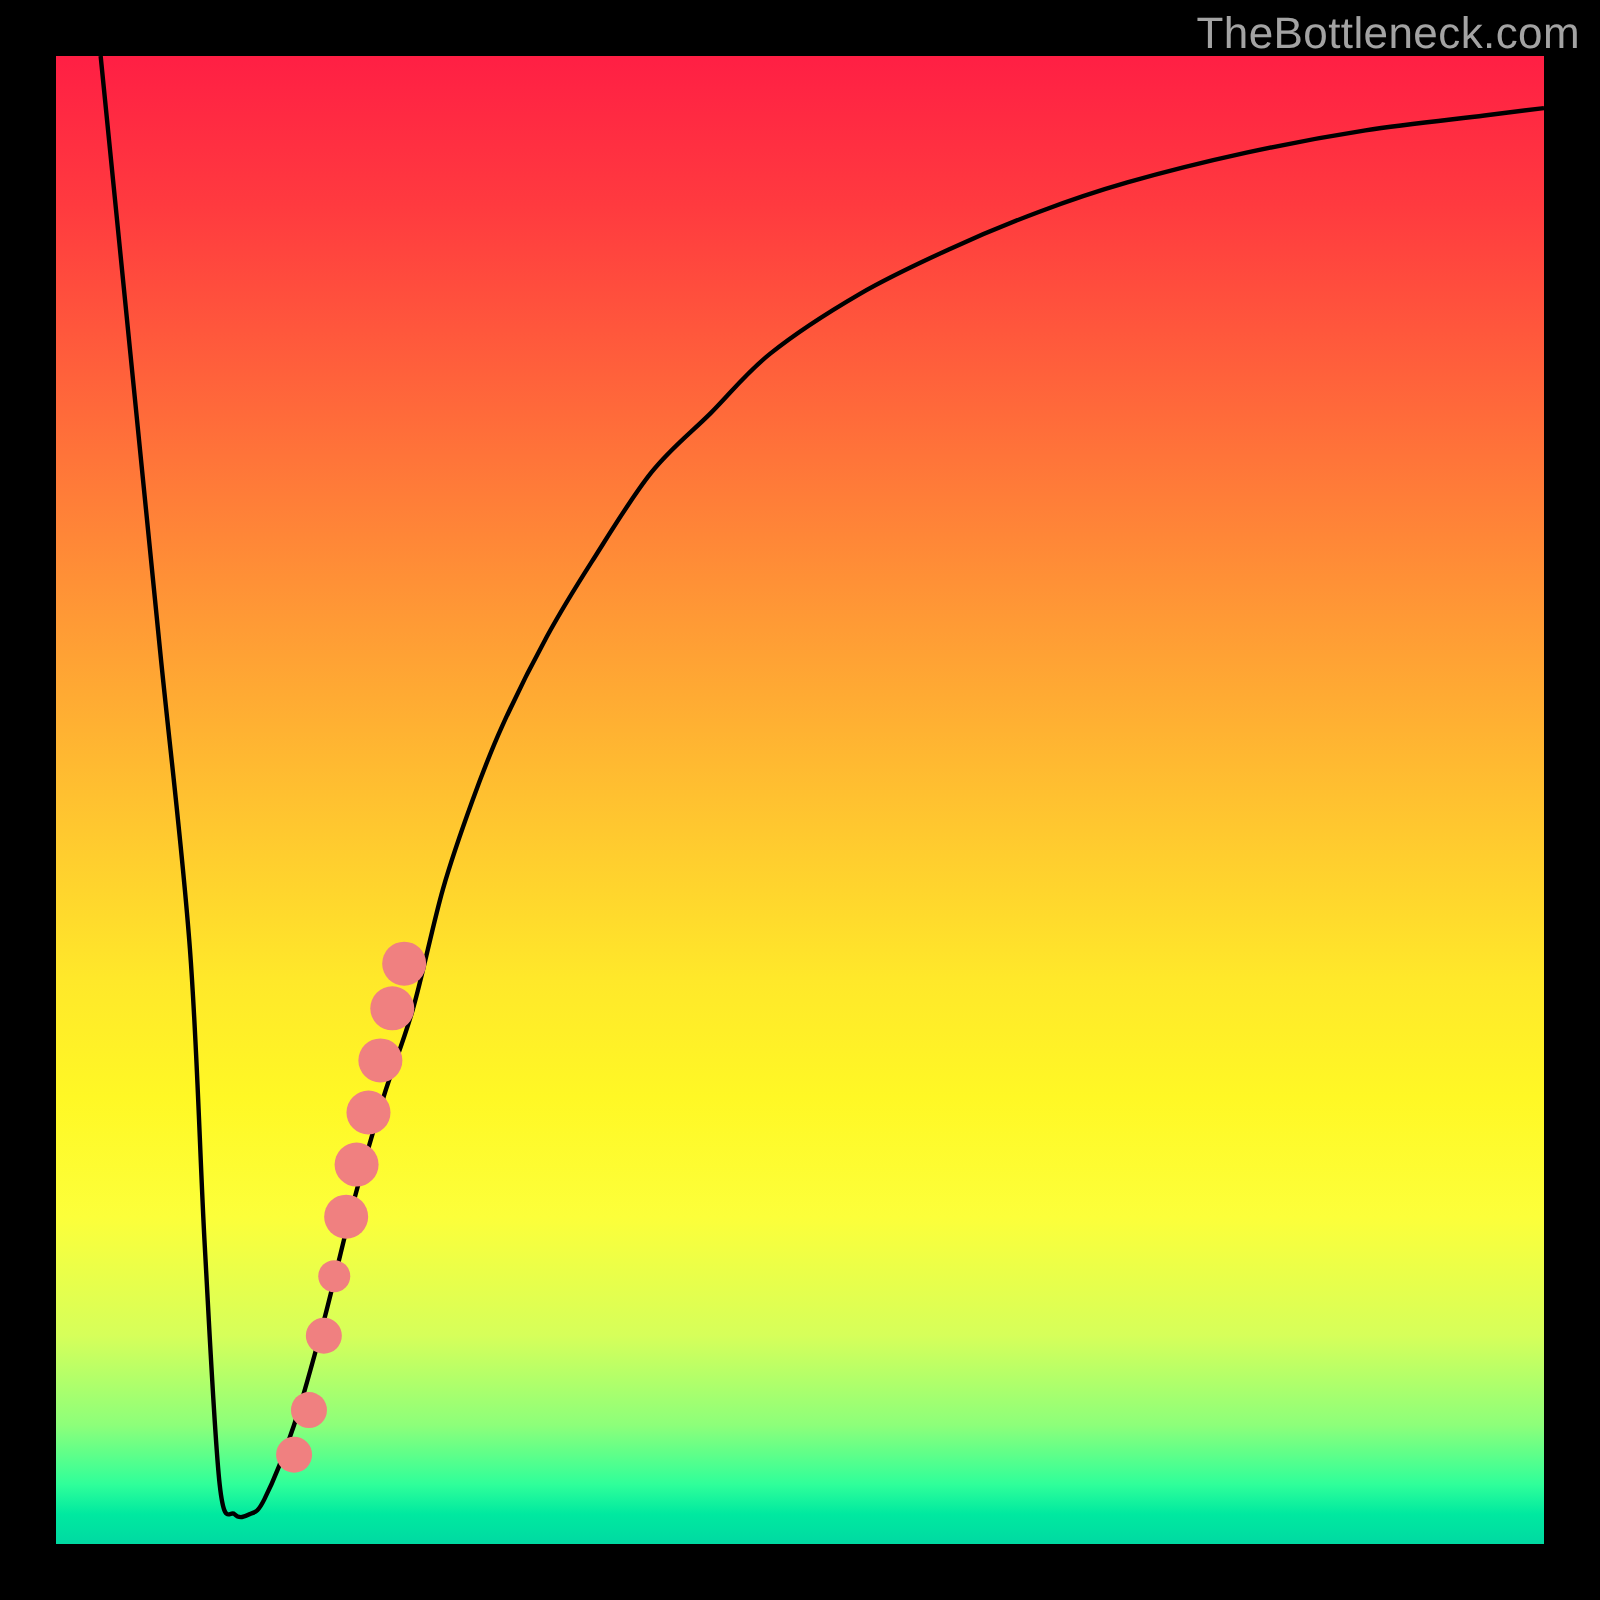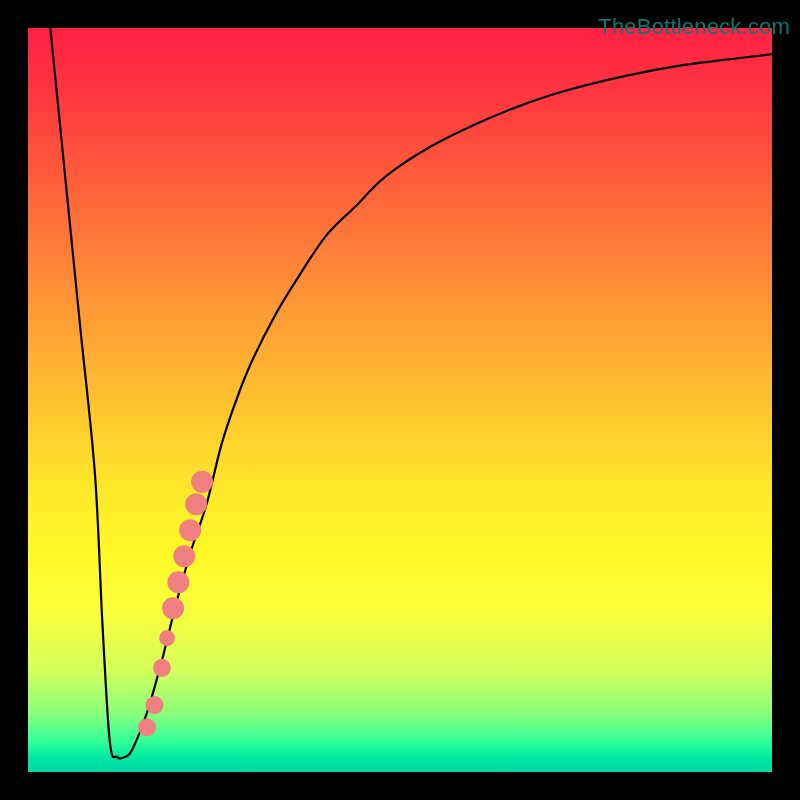--- a/index.html
+++ b/index.html
@@ -36,25 +36,24 @@
       #8dff7a 92%,
       #2fff9a 96%,
       #00e9a0 98%,
       #00d9a2 100%
     );
   }
   .watermark {
     position: absolute;
     top: 4px;
     right: 10px;
-    color: #0f766e;
+    color: #a3a3a3;
     font-size: 22px;
     letter-spacing: 0.2px;
     user-select: none;
-    margin-top: 10px;
   }
   svg.curve {
     position: absolute;
     left: 0;
     top: 0;
     width: 744px;
     height: 744px;
   }
 </style>
 </head>

